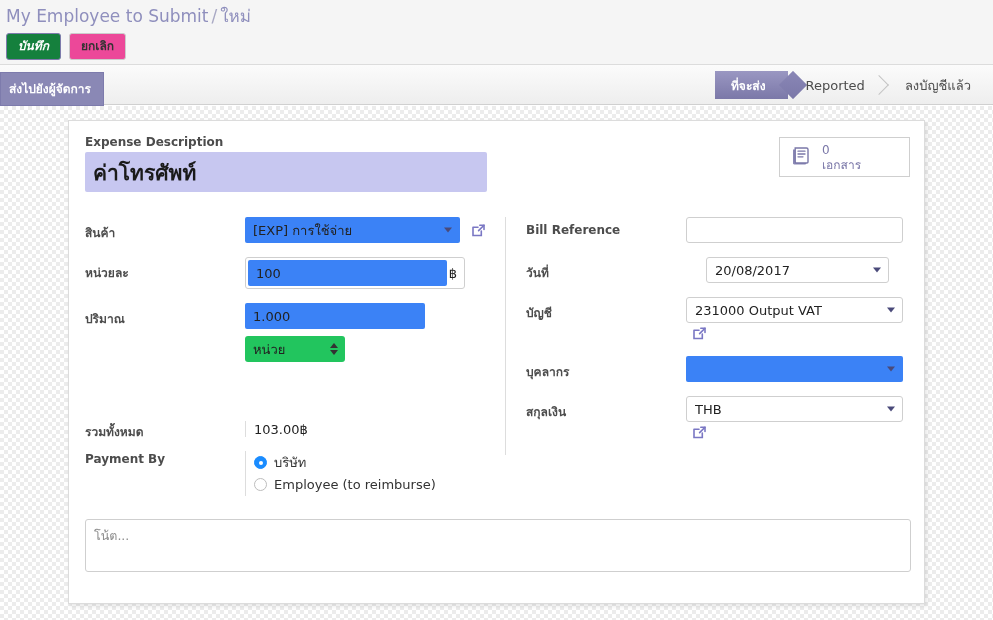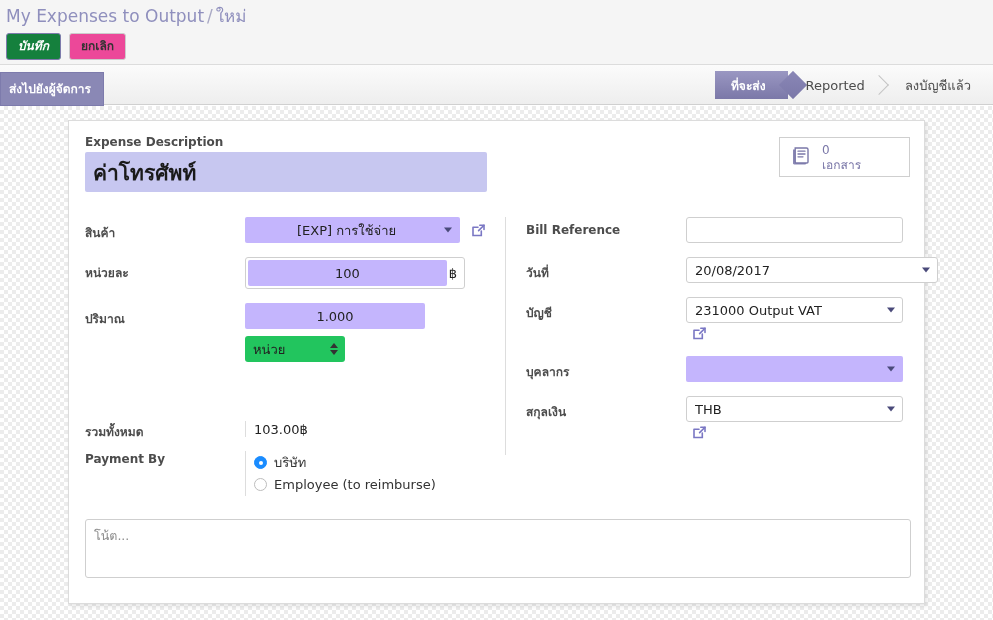--- a/index.html
+++ b/index.html
@@ -153,25 +153,24 @@
   .frow { display: flex; align-items: flex-start; margin-bottom: 14px; }
   .flabel {
     font-size: 12px; font-weight: 700; color: #4c4c4c;
     width: 160px; flex: 0 0 160px; padding-top: 6px;
   }
   .col-right .flabel { padding-left: 20px; width: 180px; flex: 0 0 180px; }
   .fval { flex: 1 1 auto; }
 
   
   .inp-lav {
-    background: #c4b5fd; border: 0; outline: 0;
+    background: #3b82f6; border: 0; outline: 0;
     height: 26px; font-size: 13px; color: #222;
     padding: 0 8px; border-radius: 2px;
     font-family: "DejaVu Sans", "Liberation Sans", sans-serif;
-    text-align: center;
   }
   .inp-white {
     background: #ffffff; border: 1px solid #cfcfcf; outline: 0;
     height: 26px; font-size: 13px; color: #222;
     padding: 0 8px; border-radius: 3px;
     font-family: "DejaVu Sans", "Liberation Sans", sans-serif;
   }
 
   .sel-wrap { position: relative; display: inline-block; }
   .sel-caret {
@@ -240,42 +239,42 @@
   .radio.checked::after {
     content: ""; position: absolute; left: 50%; top: 50%;
     width: 4px; height: 4px; margin: -2px 0 0 -2px;
     border-radius: 50%; background: #ffffff;
   }
   .radio-lbl { font-size: 13px; color: #333; }
 
   
   .notes {
     position: absolute; left: 16px; top: 398px;
-    width: 826px; height: 59px;
+    width: 826px; height: 53px;
     border: 1px solid #cfcfcf; border-radius: 3px;
     background: #ffffff;
     font-size: 12.5px; color: #222; padding: 6px 8px;
     resize: none; outline: 0;
     font-family: "DejaVu Sans", "Liberation Sans", sans-serif;
   }
   .notes::placeholder { color: #8c8c8c; }
 
   .vline-right {
     position: absolute; left: 436px; top: 0; width: 1px; height: 180px;
     background: #dddddd;
   }
 </style>
 </head>
 <body>
 
 <div id="app">
 
   <div class="topbar">
     <div class="breadcrumb">
-      <span>My Expenses to Output</span><span class="sep">/</span><span class="cur">ใหม่</span>
+      <span>My Employee to Submit</span><span class="sep">/</span><span class="cur">ใหม่</span>
     </div>
     <div class="btnrow">
       <span class="btn btn-primary">บันทึก</span><span class="btn btn-default">ยกเลิก</span>
     </div>
   </div>
 
   <div class="statusrow">
     <div class="submit-btn">ส่งไปยังผู้จัดการ</div>
 
     <div class="statusbar">
@@ -369,21 +368,21 @@
           <div class="flabel">Bill Reference</div>
           <div class="fval">
             <input class="inp-white" style="width: 217px;" type="text" value="">
           </div>
         </div>
 
         <div class="frow">
           <div class="flabel">วันที่</div>
           <div class="fval">
             <span class="sel-wrap">
-              <input class="inp-white" style="width: 252px; padding-right: 22px;" type="text" value="20/08/2017">
+              <input class="inp-white" style="width: 183px; padding-right: 22px; margin-left: 20px;" type="text" value="20/08/2017">
               <span class="sel-caret"></span>
             </span>
           </div>
         </div>
 
         <div class="frow">
           <div class="flabel">บัญชี</div>
           <div class="fval">
             <span class="sel-wrap">
               <input class="inp-white" style="width: 217px; padding-right: 22px;" type="text" value="231000 Output VAT">

